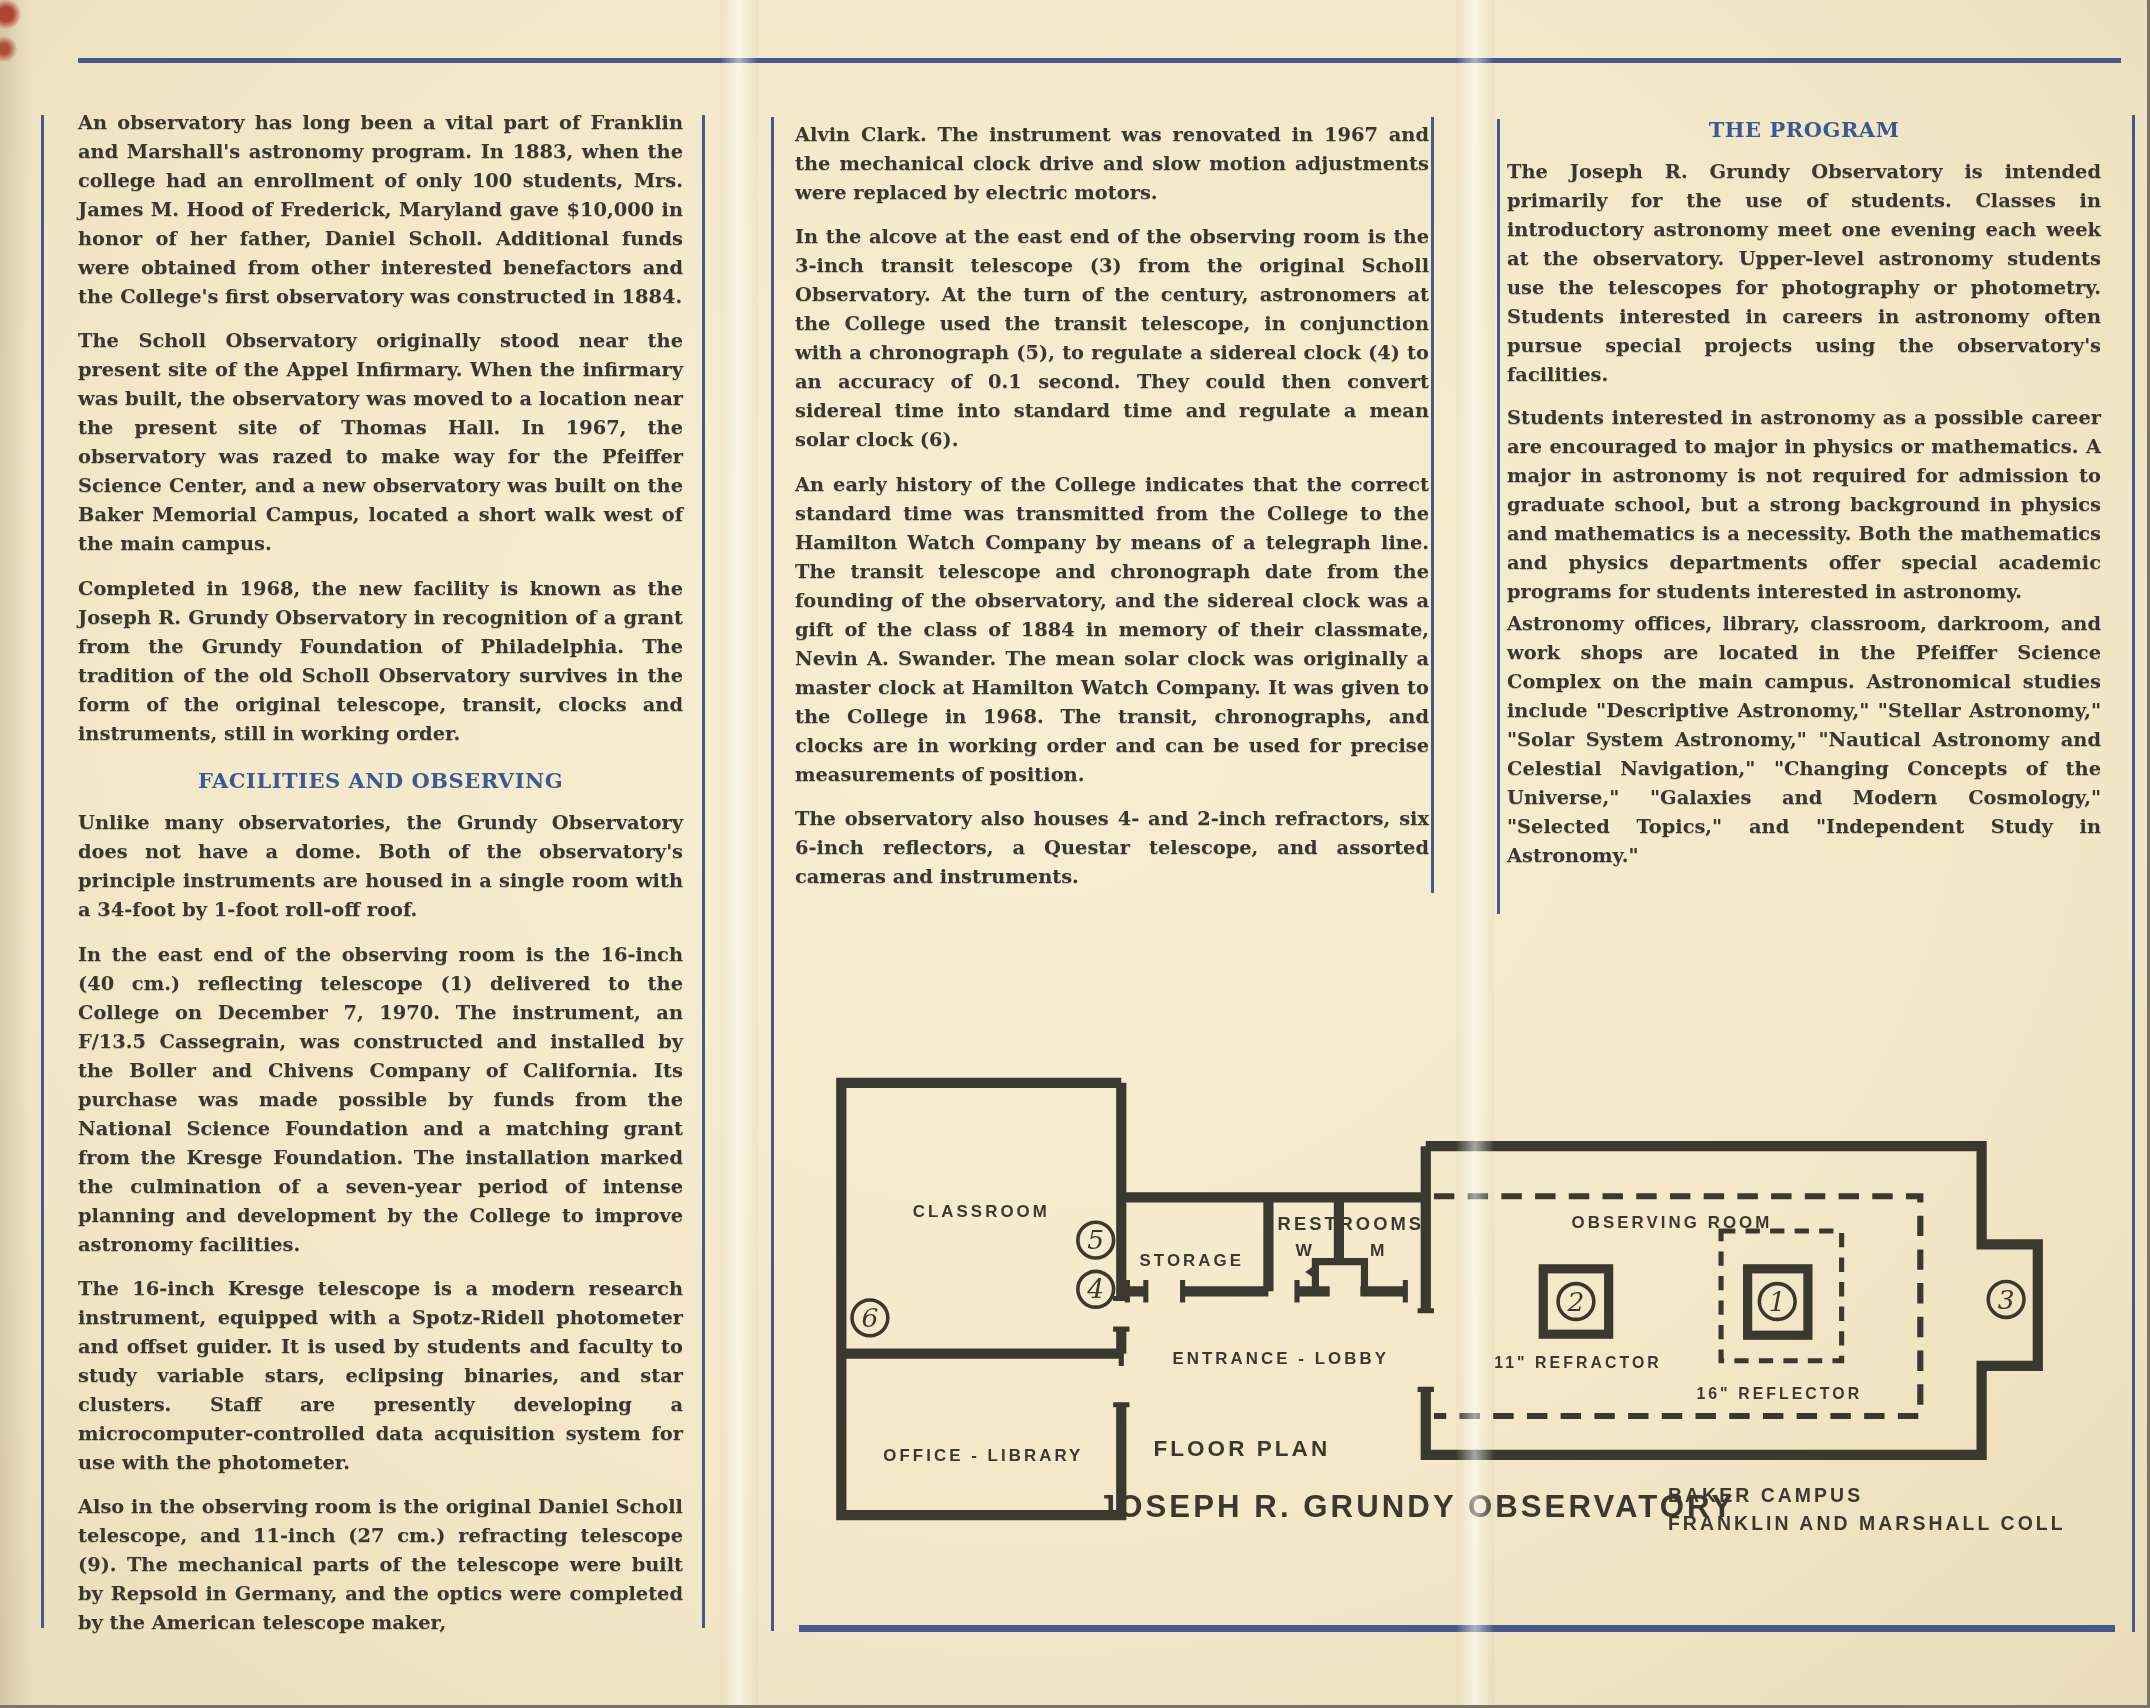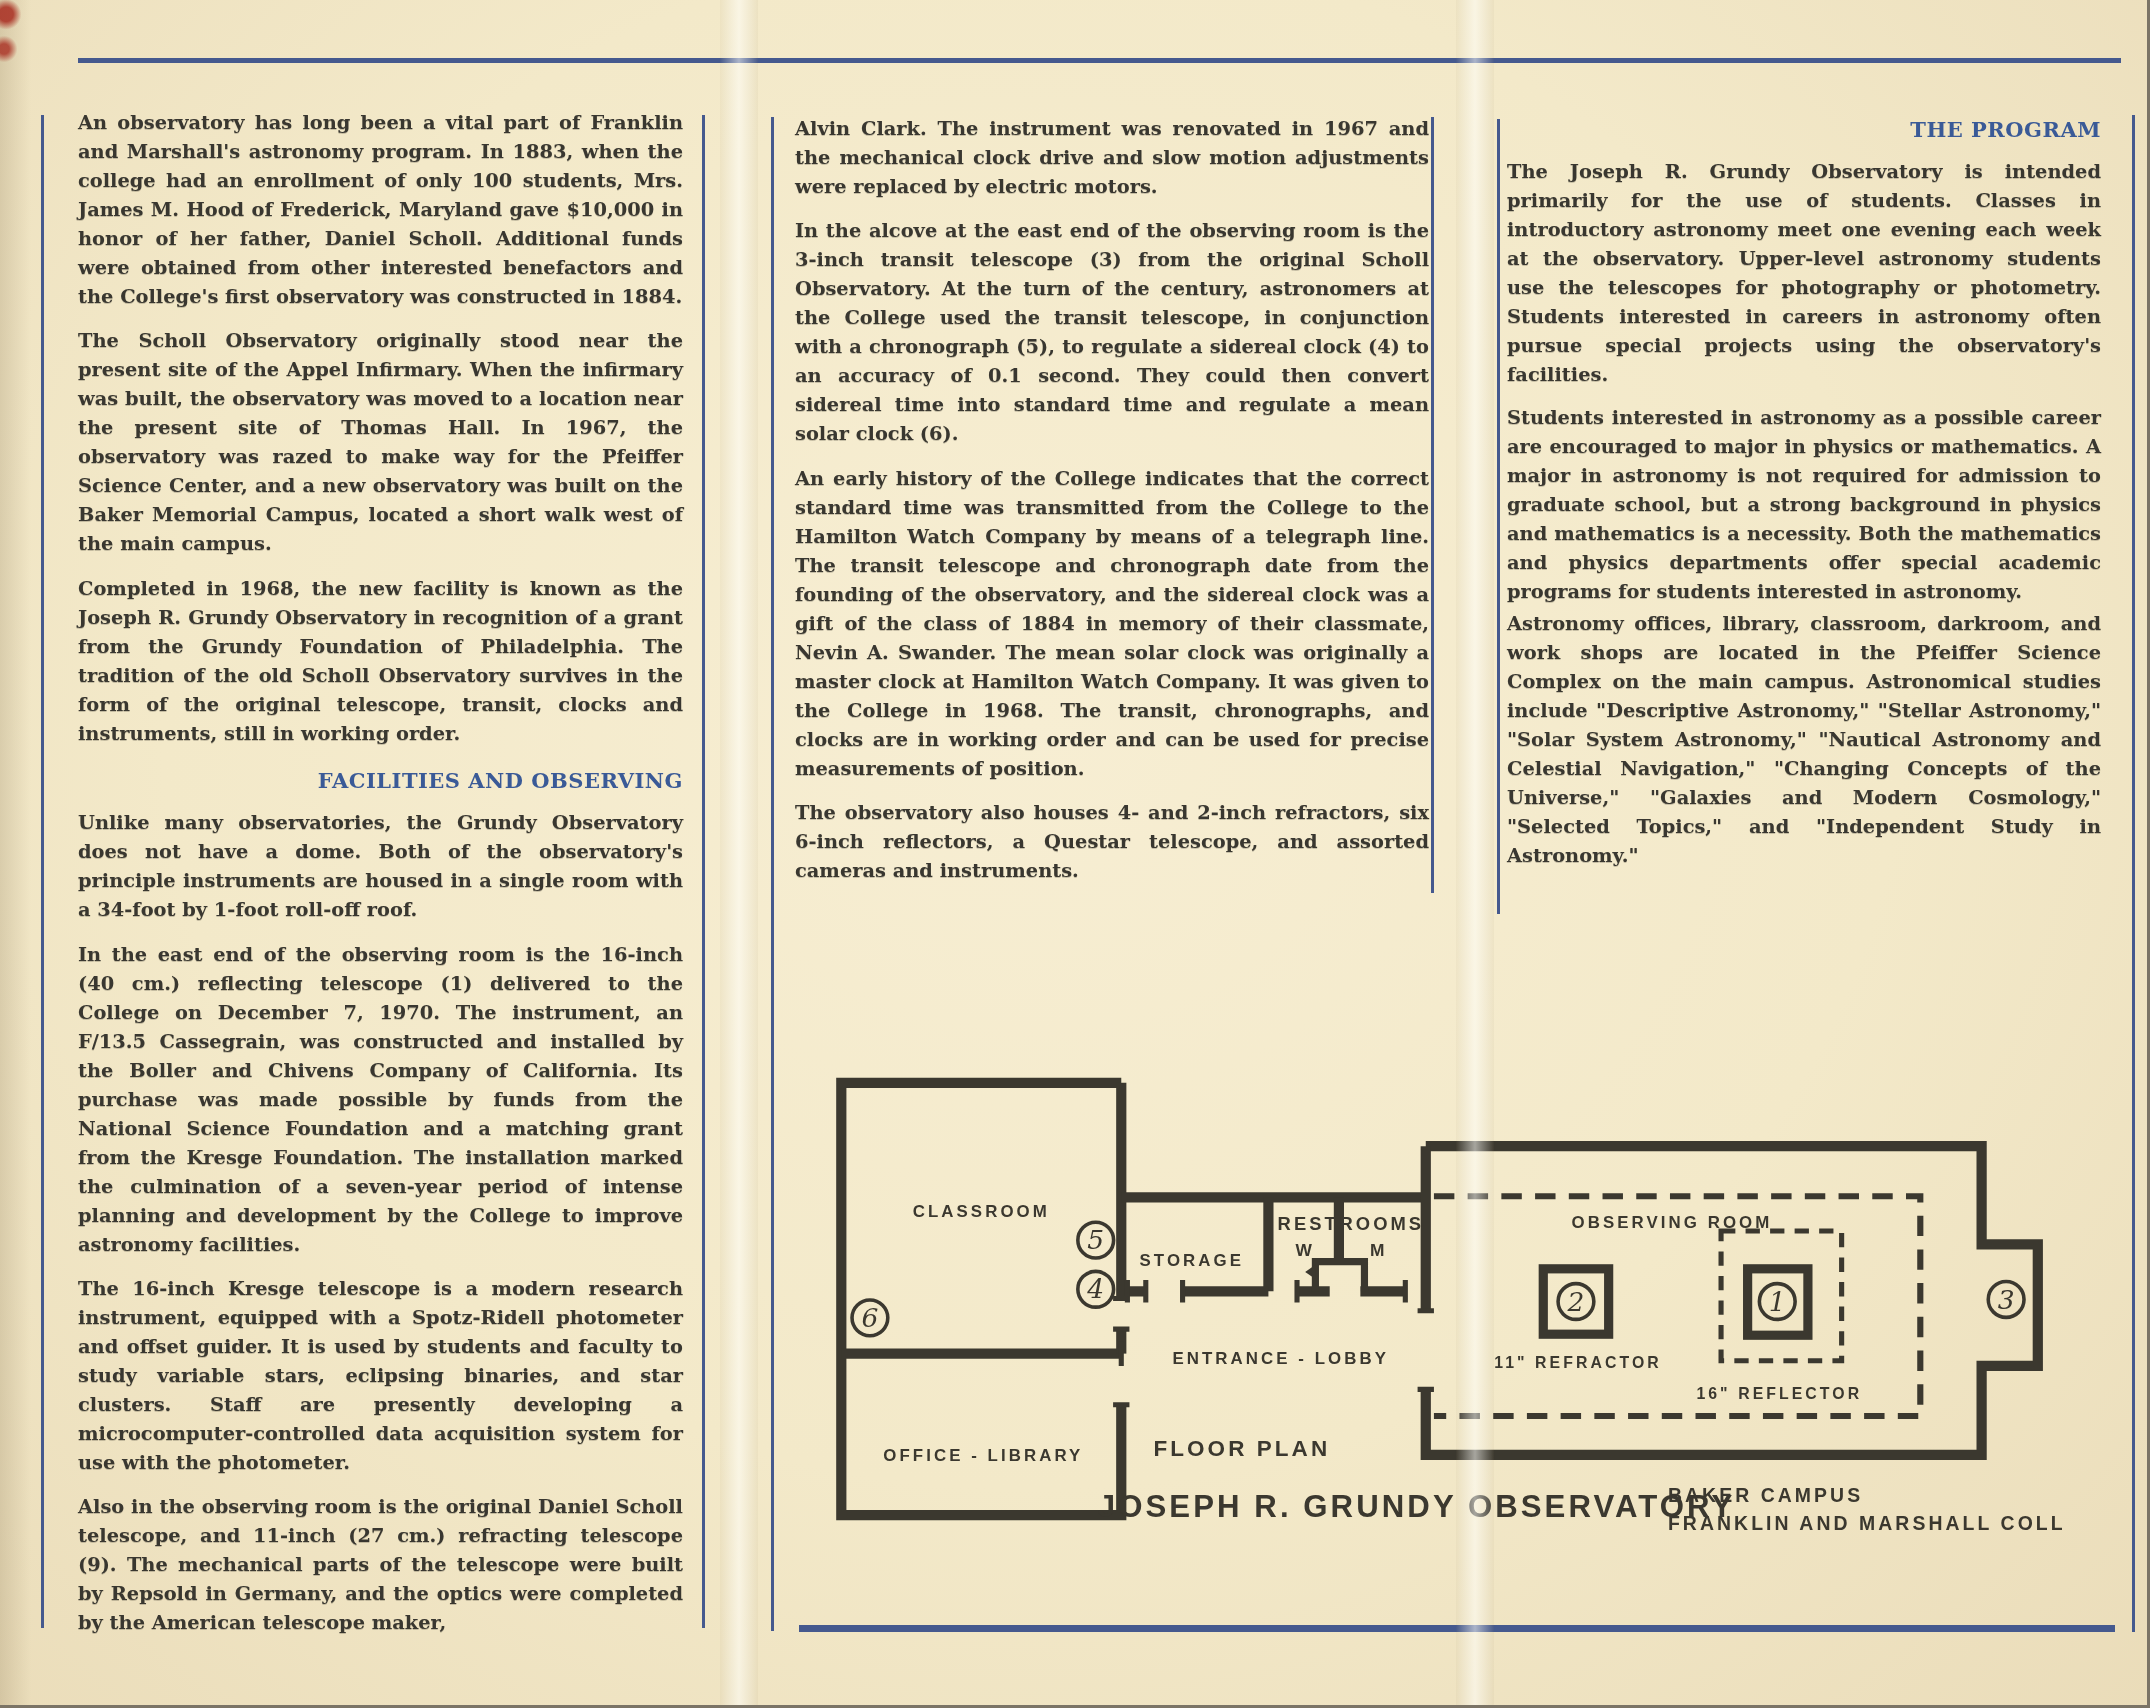--- a/index.html
+++ b/index.html
@@ -35,24 +35,24 @@
   .vr.l3{left:771px;top:117px;height:1514px;}
   .vr.l4{left:1431px;top:117px;height:776px;}
   .vr.l5{left:1497px;top:119px;height:795px;}
   .vr.l6{left:2132px;top:115px;height:1517px;}
 
   
   .col{position:absolute;color:#393730;font-size:19.4px;line-height:29px;
     text-align:justify;text-shadow:0 0.5px 0.5px rgba(60,55,45,.25);}
   .col p{margin:0 0 15.3px 0;font-weight:bold;}
   .col-left{left:78px;top:108px;width:605px;}
-  .col-mid{left:795px;top:114px;width:634px;}
+  .col-mid{left:795px;top:120px;width:634px;}
   .col-right{left:1507px;top:110px;width:594px;}
   .heading{color:#3a5a97;font-weight:bold;font-size:21px;letter-spacing:0.5px;
-    margin:5.1px 0 13.3px 0;text-shadow:none;text-align:right;}
+    margin:5.1px 0 13.3px 0;text-shadow:none;text-align:center;}
   .col-left .heading{margin-top:18.4px;}
   .col-right p.gap1{margin-bottom:14px;}
   .col-right p.gap2{margin-bottom:3px;}
 
   
   .plan{position:absolute;left:808px;top:1043px;width:1258px;height:516px;}
   .plan svg{width:100%;height:100%;}
   text.plabel{font-family:"Liberation Sans", sans-serif;font-weight:bold;
     fill:#3b382f;letter-spacing:3px;}
   text.pnum{font-family:"DejaVu Serif", serif;font-style:italic;fill:#3b382f;}

